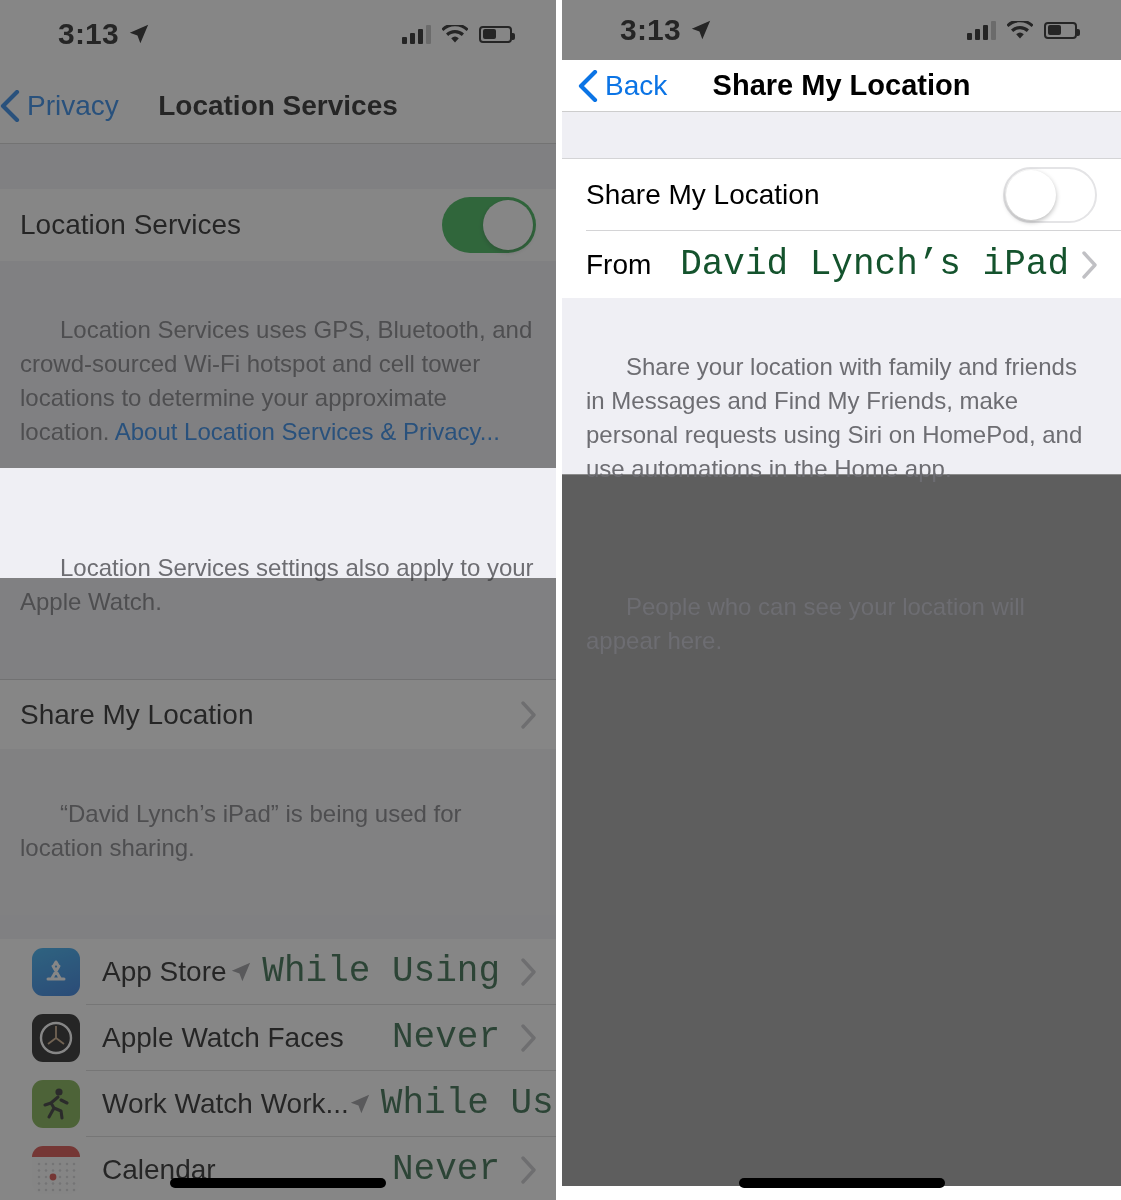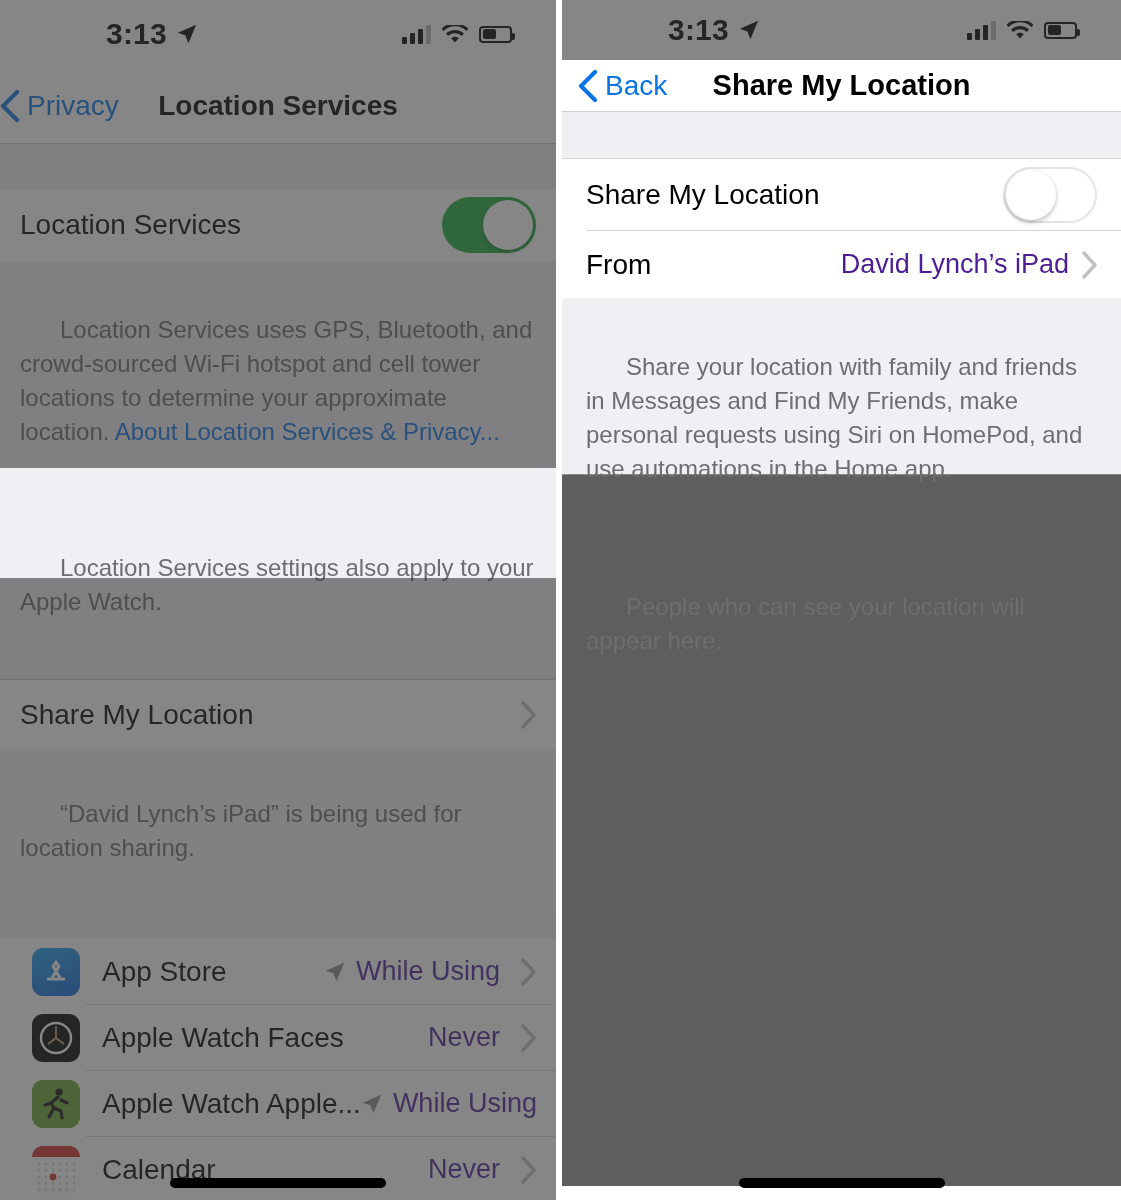--- a/index.html
+++ b/index.html
@@ -23,21 +23,20 @@
     background: rgba(60,60,60,0.62);
     pointer-events:none; z-index: 50;
   }
 
   
   .statusbar {
     height: 68px; position: relative;
     display:flex; align-items:center; justify-content:space-between;
     padding: 0 44px 0 58px;
     background:#ffffff;
-    margin-left:48px;
   }
   .sb-time {
     font-size: 30px; font-weight: 700; color:#000; letter-spacing:0.2px;
     display:flex; align-items:center; gap:9px;
   }
   .loc-arrow { display:block; }
   .sb-right { display:flex; align-items:center; gap:11px; }
   .bars { display:flex; align-items:flex-end; gap:3px; height:19px; }
   .bars i { width:5px; background:#000; border-radius:1px; display:block; }
   .bars i:nth-child(1){ height:7px; }
@@ -69,21 +68,21 @@
   
   .section-gap { background:#efeff4; }
   .list { background:#fff; }
   .row {
     display:flex; align-items:center; min-height:64px;
     padding: 0 20px 0 20px; background:#fff; position:relative;
   }
   .row-sep { height:1px; background:#d4d4d6; margin-left:20px; }
   .row-sep.inset-icon { margin-left:86px; }
   .row-title { font-size:28px; color:#000; flex:1; white-space:nowrap; }
-  .row-value { font-size:27px; color:#4c1d95; margin-right:12px; white-space:nowrap; }
+  .row-value { font-size:36px; color:#14532d; margin-right:12px; white-space:nowrap;font-family:Liberation Mono, monospace; }
   .row-value-wrap { display:flex; align-items:center; gap:8px; }
   .chev-right { flex:0 0 auto; }
 
   
   .footer-text {
     background:#efeff4; color:#6d6d72;
     font-size:24px; line-height:34px;
     padding: 14px 20px 18px 20px;
     white-space:pre-wrap;
   }
@@ -233,21 +232,21 @@
           </span>
         </div>
         <div class="row-sep inset-icon"></div>
         <div class="row app-row" style="min-height: 65px;">
           <span class="app-icon" style="background:#6aa432">
             <svg width="30" height="34" viewBox="0 0 30 34">
               <circle cx="18" cy="5" r="3.6" fill="#111"></circle>
               <path d="M17 10 10 16l3 5-5 9M13 21l7 3 1 7M10 16 4 18M20 13l6 3" stroke="#111" stroke-width="3.1" fill="none" stroke-linecap="round" stroke-linejoin="round"></path>
             </svg>
           </span>
-          <span class="row-title">Apple Watch Apple...</span>
+          <span class="row-title">Work Watch Work...</span>
           <span class="row-value-wrap">
             <svg width="22" height="22" viewBox="0 0 24 24" style="margin-right:2px">
               <path d="M22 2 2 10.5l8.3 3.2L13.5 22z" fill="#8a8a8e"></path>
             </svg>
             <span class="row-value">While Using</span>
             <svg class="chev-right" width="16" height="28" viewBox="0 0 16 28">
               <path d="M3 2l11 12L3 26" fill="none" stroke="#c0c0c4" stroke-width="3.4" stroke-linecap="round" stroke-linejoin="round"></path>
             </svg>
           </span>
         </div>

